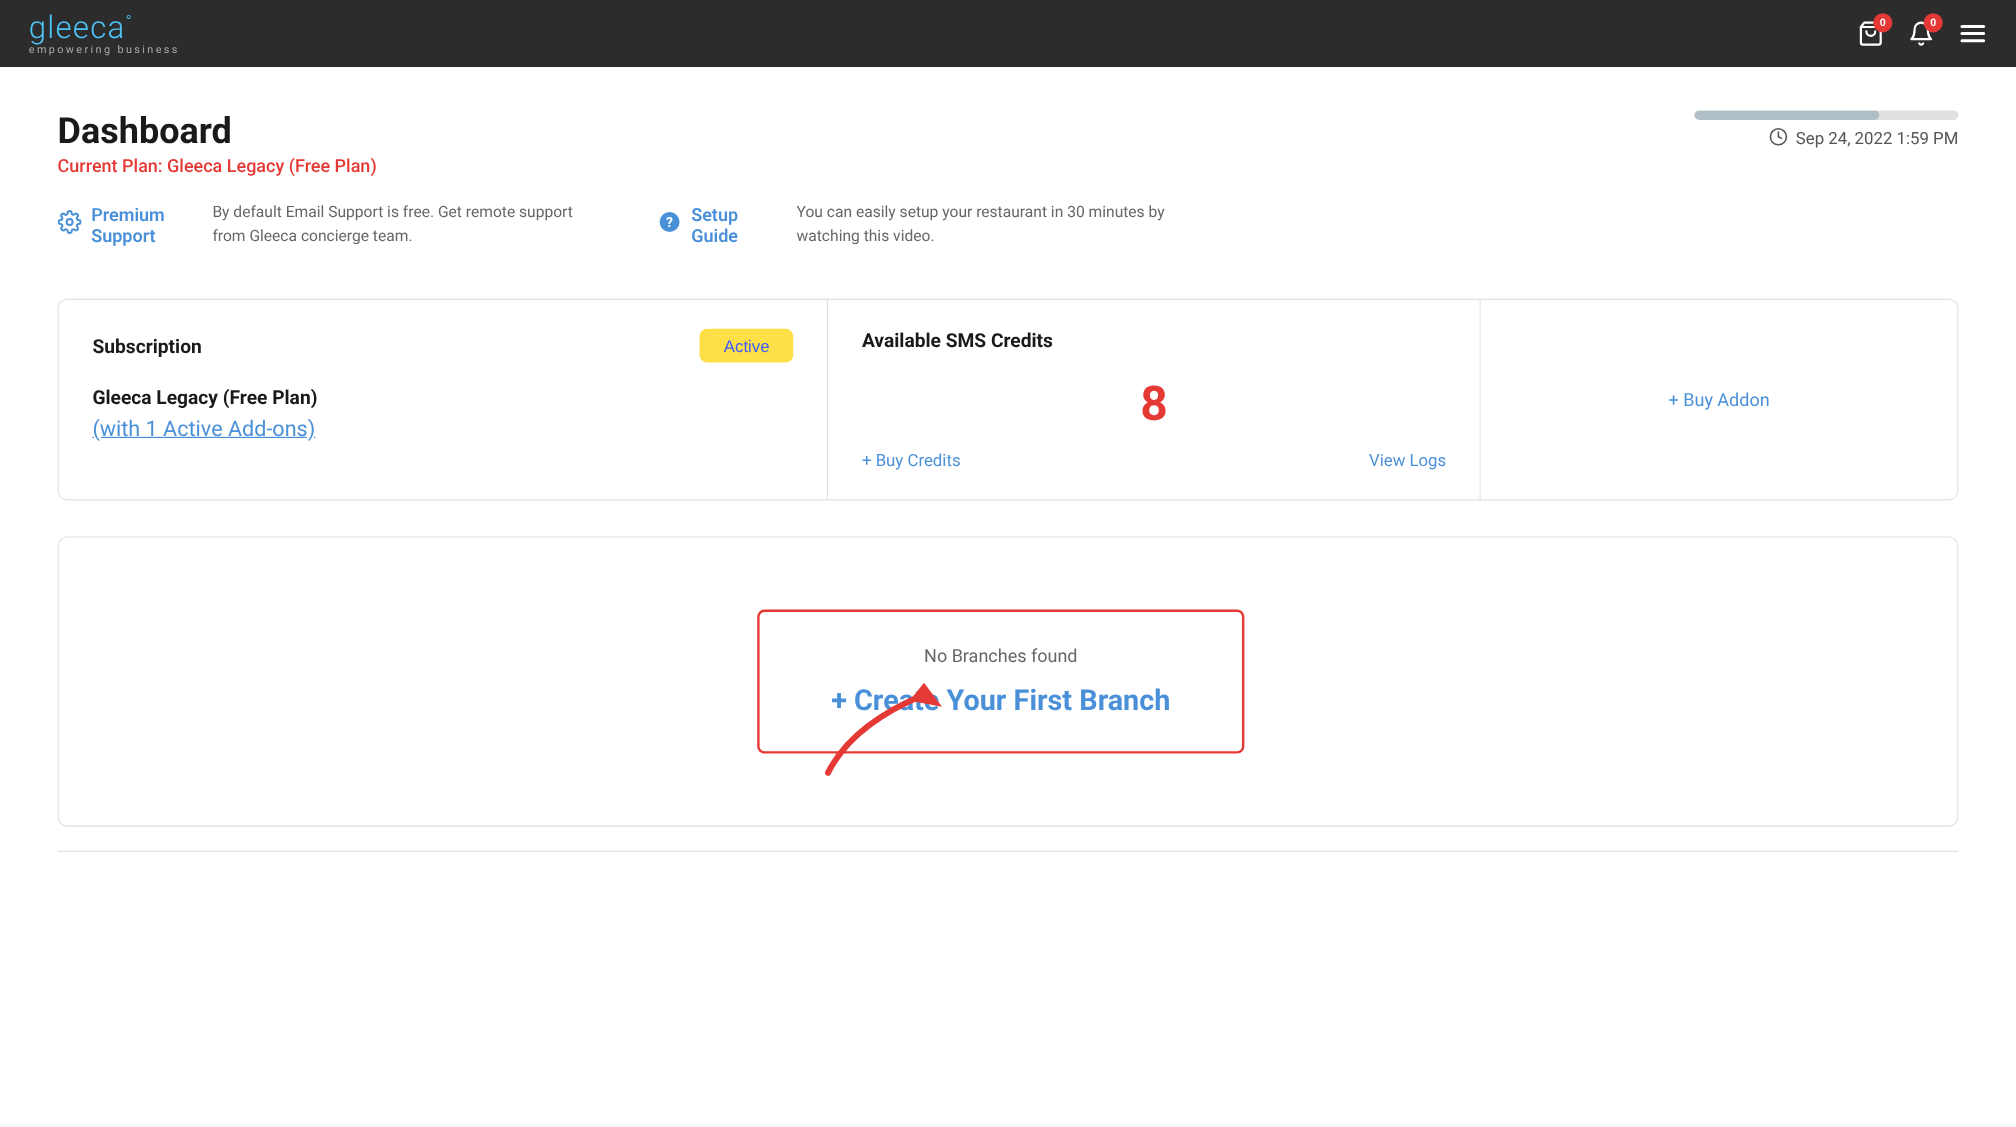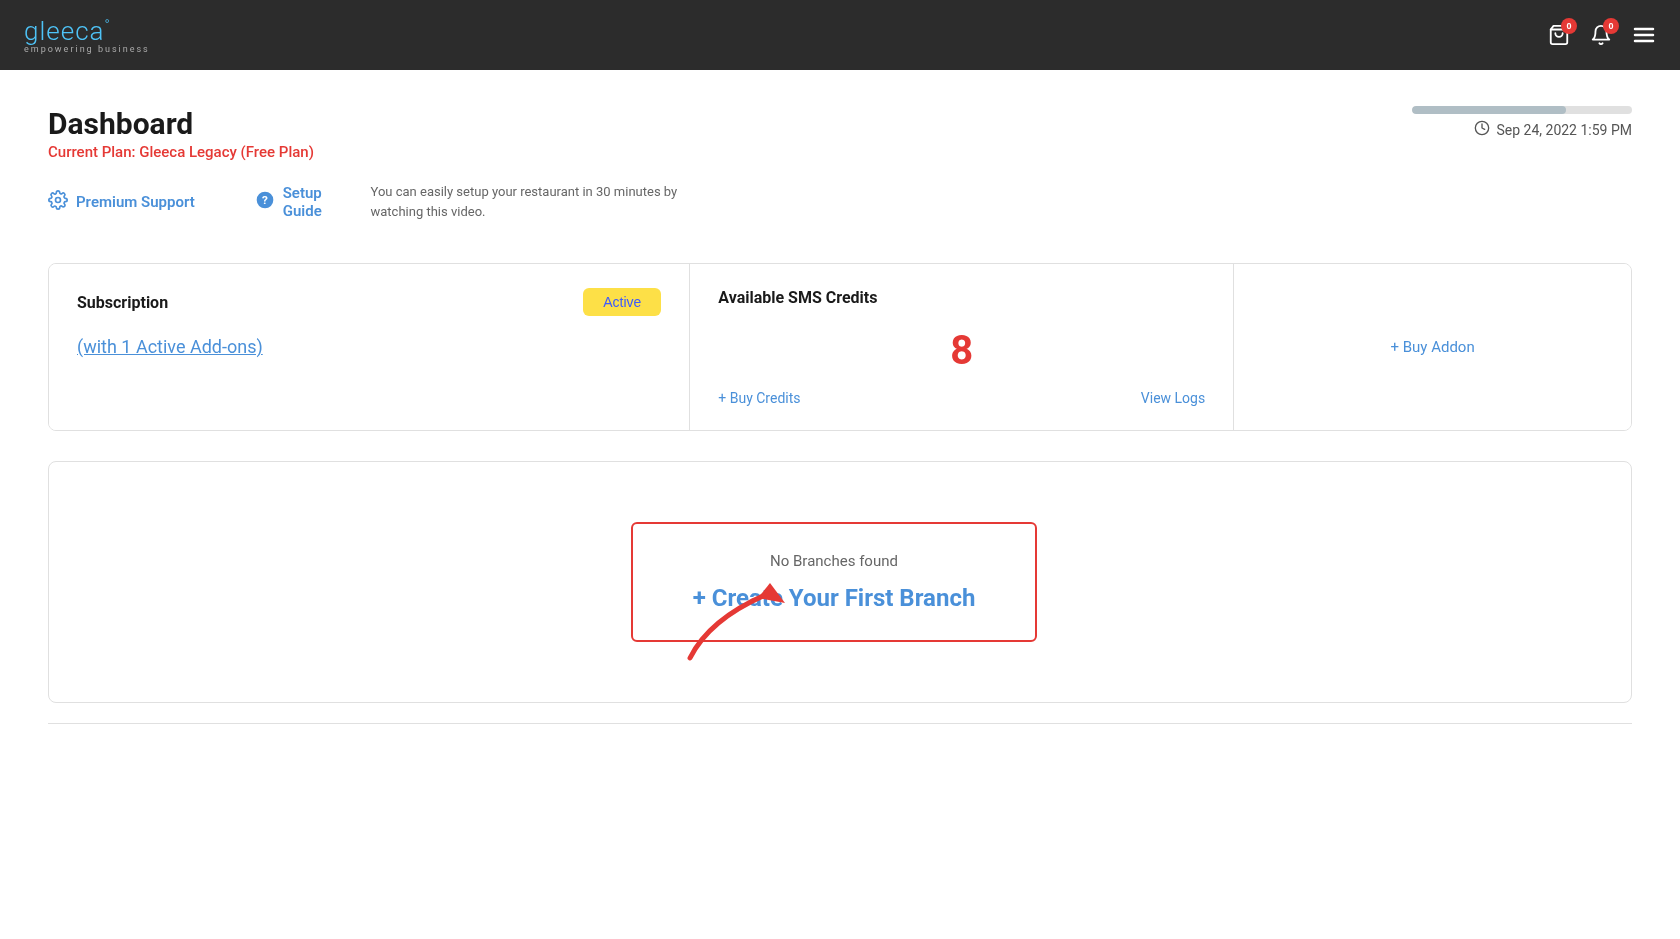--- a/index.html
+++ b/index.html
@@ -1,21 +1,21 @@
 <!DOCTYPE html>
 <html><head>
   <meta charset="utf-8">
   <style>
     * { box-sizing: border-box; margin: 0; padding: 0; }
     body { font-family: -apple-system, BlinkMacSystemFont, 'Segoe UI', Roboto, sans-serif; background: #f5f5f5; min-height: 939px; }
 
     
     .topnav {
       background: #2c2c2c;
-      height: 70px;
+      height: 56px;
       display: flex;
       align-items: center;
       justify-content: space-between;
       padding: 0 24px;
     }
     .topnav-logo {
       display: flex;
       flex-direction: column;
       align-items: flex-start;
     }
@@ -350,20 +350,21 @@
       <div class="support-title-row">
         <span class="support-icon">
           
           <svg width="20" height="20" viewBox="0 0 24 24" fill="none" stroke="#4a90d9" stroke-width="2" stroke-linecap="round" stroke-linejoin="round">
             <circle cx="12" cy="12" r="3"></circle>
               <path d="M19.4 15a1.65 1.65 0 00.33 1.82l.06.06a2 2 0 010 2.83 2 2 0 01-2.83 0l-.06-.06a1.65 1.65 0 00-1.82-.33 1.65 1.65 0 00-1 1.51V21a2 2 0 01-4 0v-.09A1.65 1.65 0 009 19.4a1.65 1.65 0 00-1.82.33l-.06.06a2 2 0 01-2.83-2.83l.06-.06A1.65 1.65 0 004.68 15a1.65 1.65 0 00-1.51-1H3a2 2 0 010-4h.09A1.65 1.65 0 004.6 9a1.65 1.65 0 00-.33-1.82l-.06-.06a2 2 0 012.83-2.83l.06.06A1.65 1.65 0 009 4.68a1.65 1.65 0 001-1.51V3a2 2 0 014 0v.09a1.65 1.65 0 001 1.51 1.65 1.65 0 001.82-.33l.06-.06a2 2 0 012.83 2.83l-.06.06A1.65 1.65 0 0019.4 9a1.65 1.65 0 001.51 1H21a2 2 0 010 4h-.09a1.65 1.65 0 00-1.51 1z"></path>
           </svg>
         </span>
         <span class="support-title">Premium Support</span>
       </div>
+      <p class="support-desc">By default Email Support is free. Get remote support from Gleeca concierge team.</p>
     </div>
     <div class="support-item">
       <div class="support-title-row">
         <span class="support-icon">
           
           <svg width="20" height="20" viewBox="0 0 24 24" fill="#4a90d9" stroke="none">
             <circle cx="12" cy="12" r="10" fill="#4a90d9"></circle>
             <text x="12" y="17" text-anchor="middle" font-size="14" fill="white" font-weight="bold">?</text>
           </svg>
         </span>
@@ -373,20 +374,21 @@
     </div>
   </div>
 
   <div class="cards-row">
 
     <div class="card" style="flex:1.2;">
       <div class="card-header">
         <span class="card-title">Subscription</span>
         <button class="active-badge">Active</button>
       </div>
+      <div class="subscription-name">Gleeca Legacy (Free Plan)</div>
       <div class="subscription-addons">(with 1 Active Add-ons)</div>
     </div>
 
     <div class="card" style="flex:1;">
       <div class="card-header">
         <span class="card-title">Available SMS Credits</span>
       </div>
       <div class="sms-count">8</div>
       <div class="sms-links">
         <a class="sms-link">+ Buy Credits</a>

